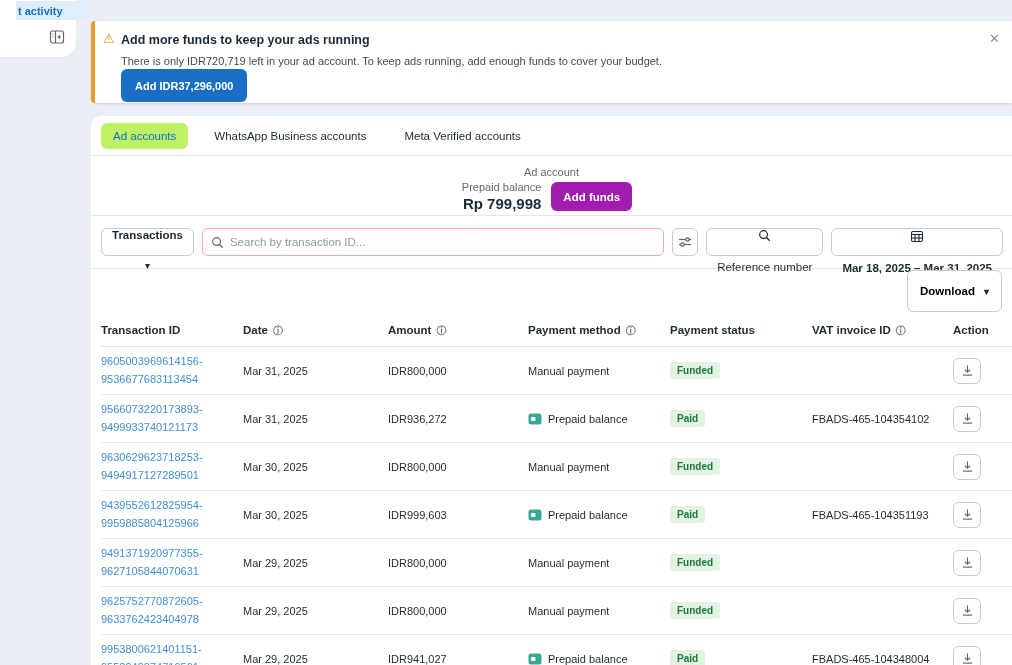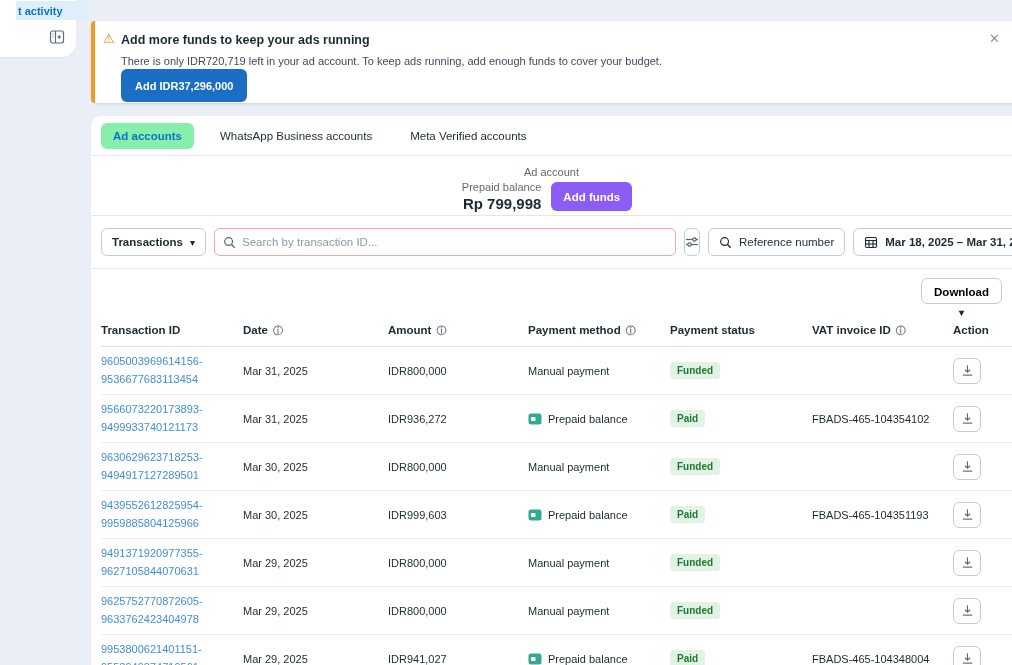--- a/index.html
+++ b/index.html
@@ -29,52 +29,52 @@
   .banner-cta { position:absolute; left:30px; top:48px; height:33px; padding:0 14px; border:none;
     border-radius:6px; background:#1a6fc4; color:#fff; font-weight:bold; font-size:11px;
     font-family:inherit; cursor:pointer; }
   .banner-close { position:absolute; right:12px; top:10px; font-size:13px; color:#8a949e;
     background:none; border:none; cursor:pointer; font-family:inherit; }
   
   .main-card { position:absolute; left:91px; top:116px; right:0; height:560px; background:#fff;
     border-radius:10px 0 0 0; }
   .tabs { display:flex; align-items:center; gap:14px; padding:7px 10px 6px; border-bottom:1px solid #e3e6ea; }
   .tab { padding:7px 12px; border-radius:6px; font-size:11.5px; cursor:pointer; white-space:nowrap; }
-  .tab.active { background:#86efac; color:#0c72c8; font-weight:bold; }
+  .tab.active { background:#bef264; color:#0c72c8; font-weight:normal; }
   
   .account-row { display:flex; align-items:center; justify-content:space-between;
     padding:10px 10px; height:60px; border-bottom:1px solid #e3e6ea;flex-direction:column; }
   .acct-label { font-size:11px; color:#5f6b70; margin-bottom:3px; }
   .acct-name { font-size:15px; font-weight:bold; }
   .balance-wrap { display:flex; align-items:center; gap:10px; padding-right:0; }
   .balance-text { text-align:right; margin-right:0; }
   .balance-label { font-size:11px; color:#5f6b70; margin-bottom:2px; }
   .balance-value { font-size:15px; font-weight:bold; }
   .add-funds-btn { height:29px; padding:0 12px; margin-right:9px; border:none; border-radius:6px;
-    background:#8b5cf6; color:#fff; font-weight:bold; font-size:11.5px; font-family:inherit; cursor:pointer; }
+    background:#a21caf; color:#fff; font-weight:bold; font-size:11.5px; font-family:inherit; cursor:pointer; }
   
   .filter-row { display:flex; align-items:center; gap:8px; padding:12px 9px 12px 10px;
     border-bottom:1px solid #e3e6ea; }
-  .pill-btn { height:28px; display:flex; align-items:center; gap:7px; padding:0 10px;
+  .pill-btn { height:28px; display:flex; align-items:center; gap:19px; padding:0 10px;
     border:1px solid #c3ccd3; border-radius:6px; background:#fff; font-size:11.5px;
-    font-family:inherit; color:#1c2b33; cursor:pointer; white-space:nowrap; }
+    font-family:inherit; color:#1c2b33; cursor:pointer; white-space:nowrap;flex-direction:column; }
   .pill-btn .bold { font-weight:bold; }
   .caret { font-size:10px; color:#1c2b33; }
   .search-box { flex:0 0 462px; height:28px; display:flex; align-items:center; gap:6px;
     border:1px solid #fca5a5; border-radius:6px; padding:0 8px; background:#fff; }
   .search-box input { flex:1; border:none; outline:none; font-size:11.5px; font-family:inherit; color:#1c2b33; }
   .search-box input::placeholder { color:#8f99a4; }
   .icon-btn { width:28px; height:28px; display:flex; align-items:center; justify-content:center;
     border:1px solid #c3ccd3; border-radius:6px; background:#fff; cursor:pointer; color:#57646e; }
   .ref-btn { margin-left:auto; }
   
   .download-row { display:flex; justify-content:flex-end; padding:9px 10px; height:44px; align-items:center; }
-  .download-btn { height:26px; display:flex; align-items:center; gap:9px; padding:7px 12px;
+  .download-btn { height:42px; display:flex; align-items:center; gap:9px; padding:0 12px;
     border:1px solid #c3ccd3; border-radius:6px; background:#fff; font-size:11.5px; font-weight:bold;
-    font-family:inherit; cursor:pointer;flex-direction:column; }
+    font-family:inherit; cursor:pointer; }
   
   .tbl { padding-left:10px; }
   .tbl-header, .tbl-row { display:grid;
     grid-template-columns:142px 145px 140px 142px 142px 141px 1fr; align-items:center; }
   .tbl-header { height:34px; border-bottom:1px solid #dfe3e8; }
   .th { font-size:11.5px; font-weight:bold; display:flex; align-items:flex-end; gap:5px; }
   .info-ic { font-size:10px; color:#6b7986; cursor:pointer; line-height:1; }
   .tbl-row { height:48px; border-bottom:1px solid #e8eaee; font-size:11px; }
   .txn-link { color:#3f8fd8; width:132px; line-height:1.55; cursor:pointer; word-wrap:break-word; }
   .method-cell { display:flex; align-items:center; gap:6px; }

